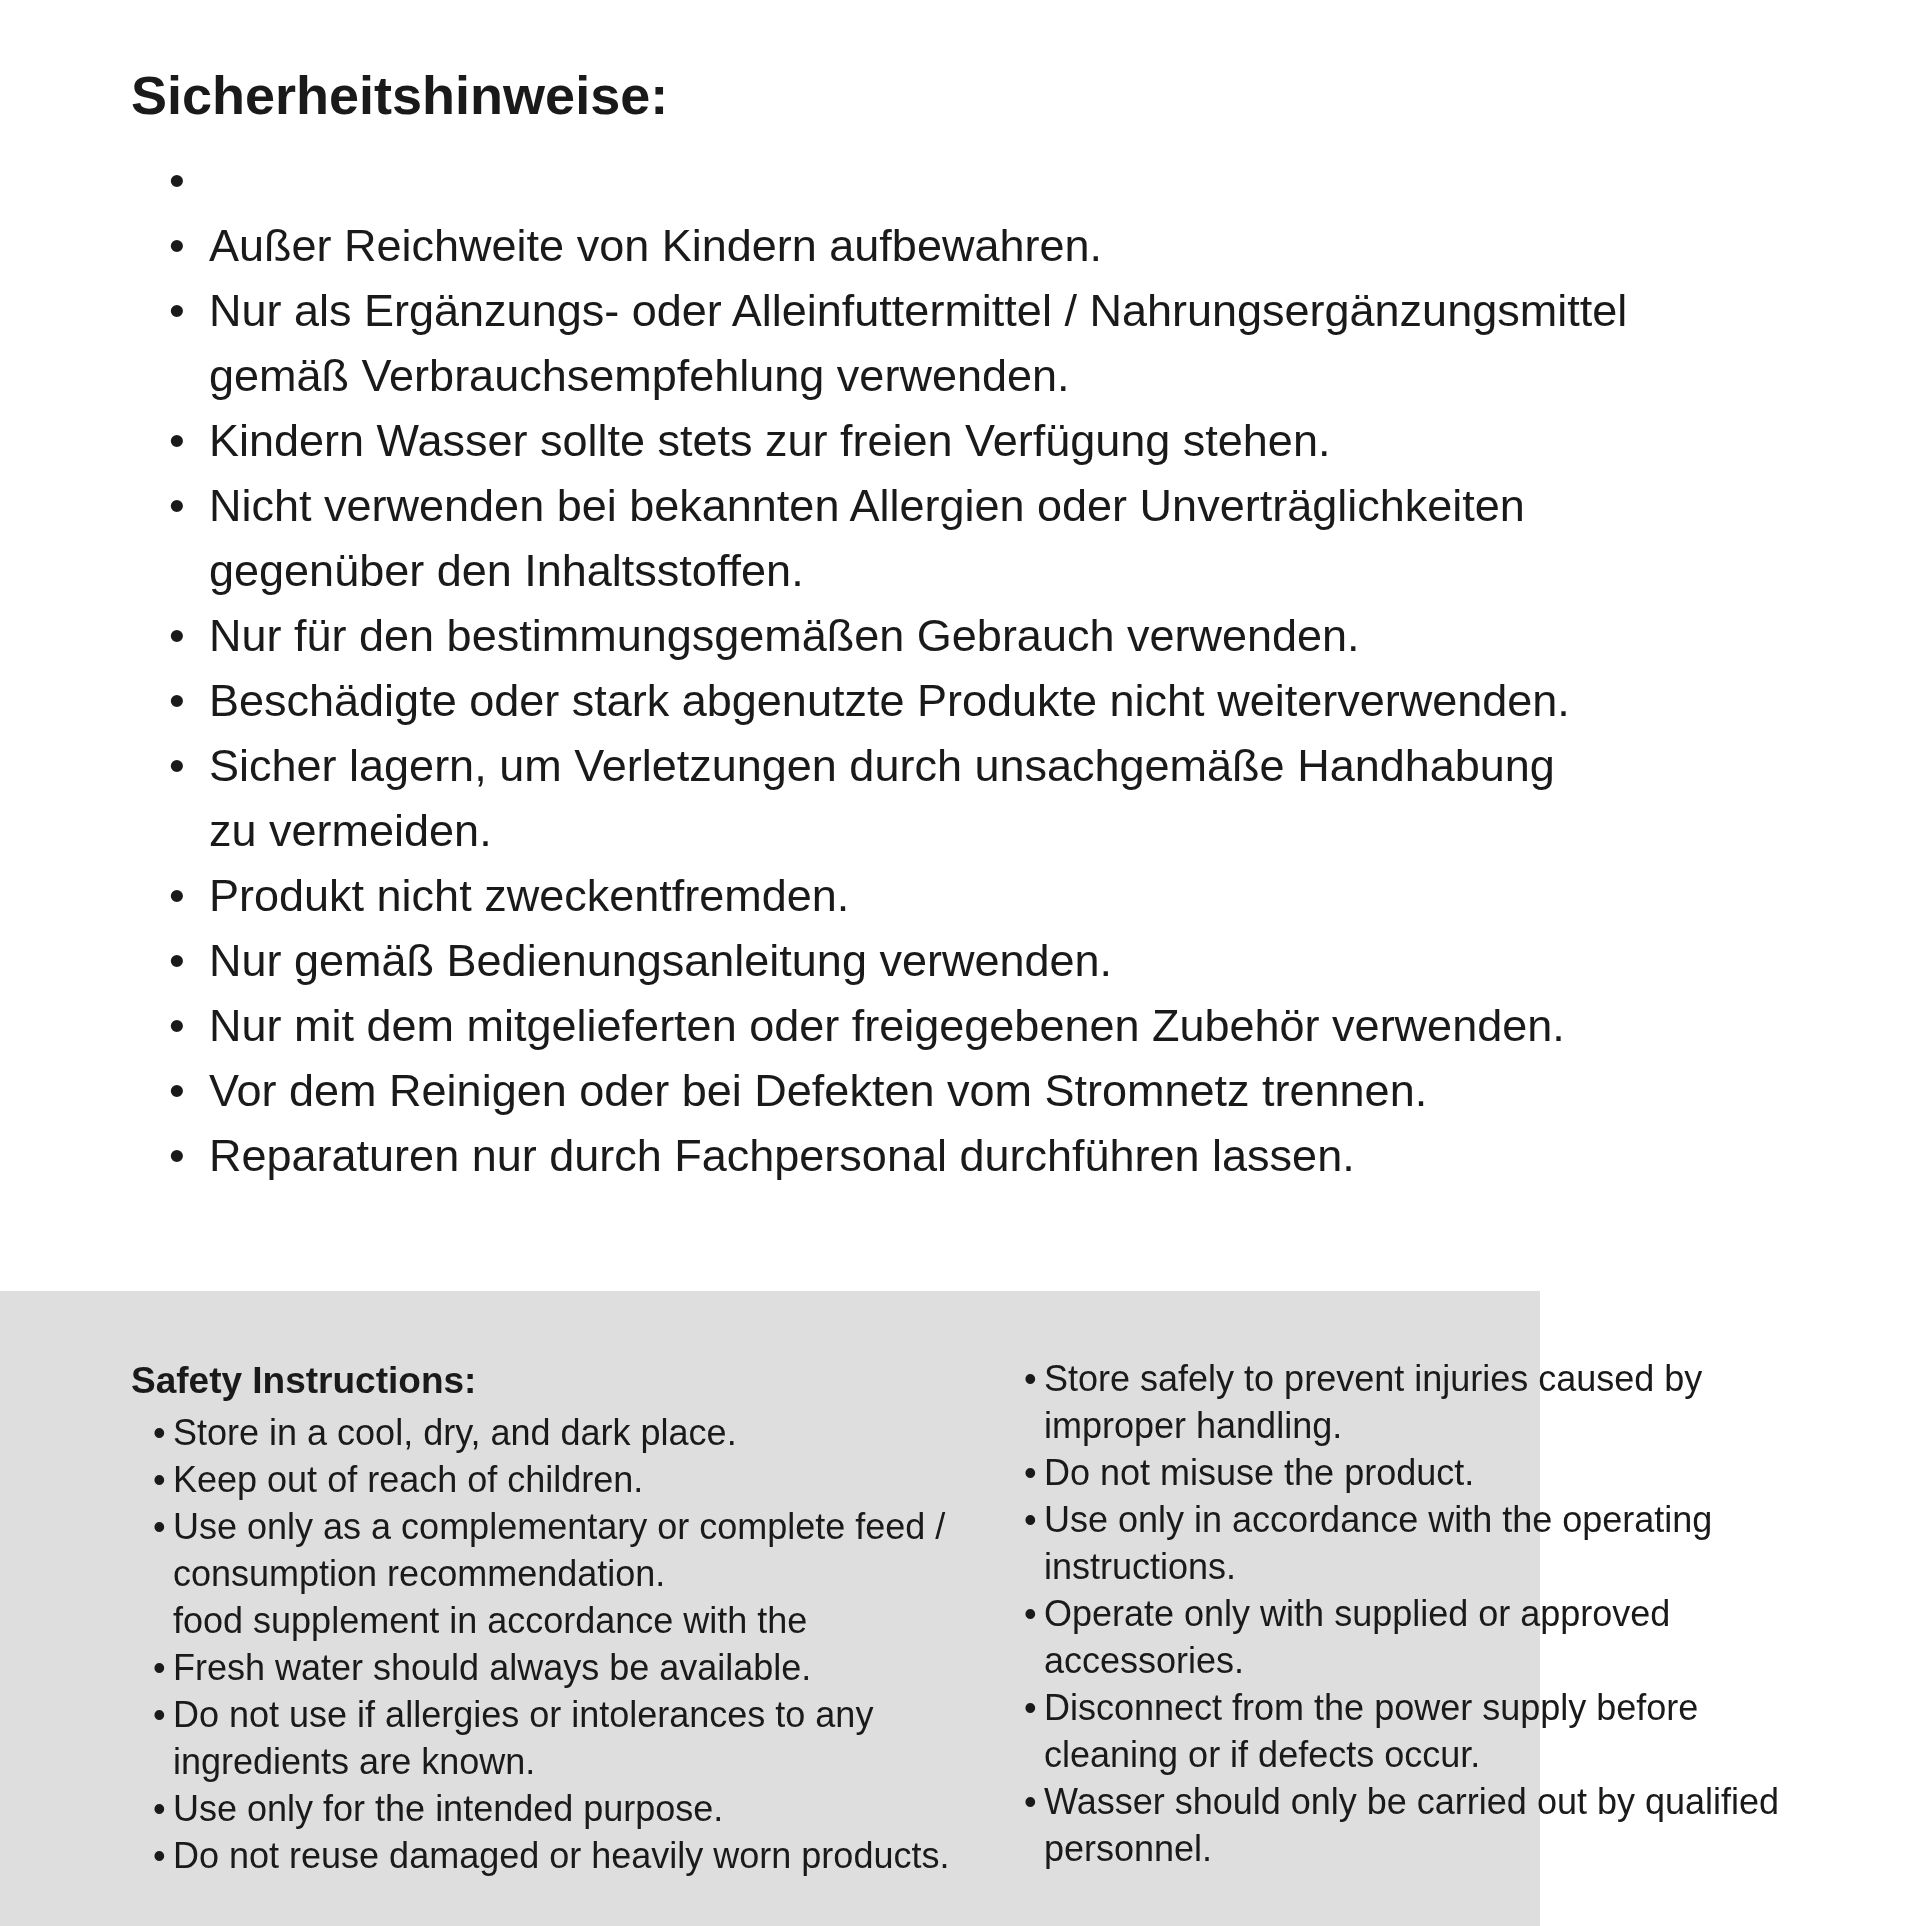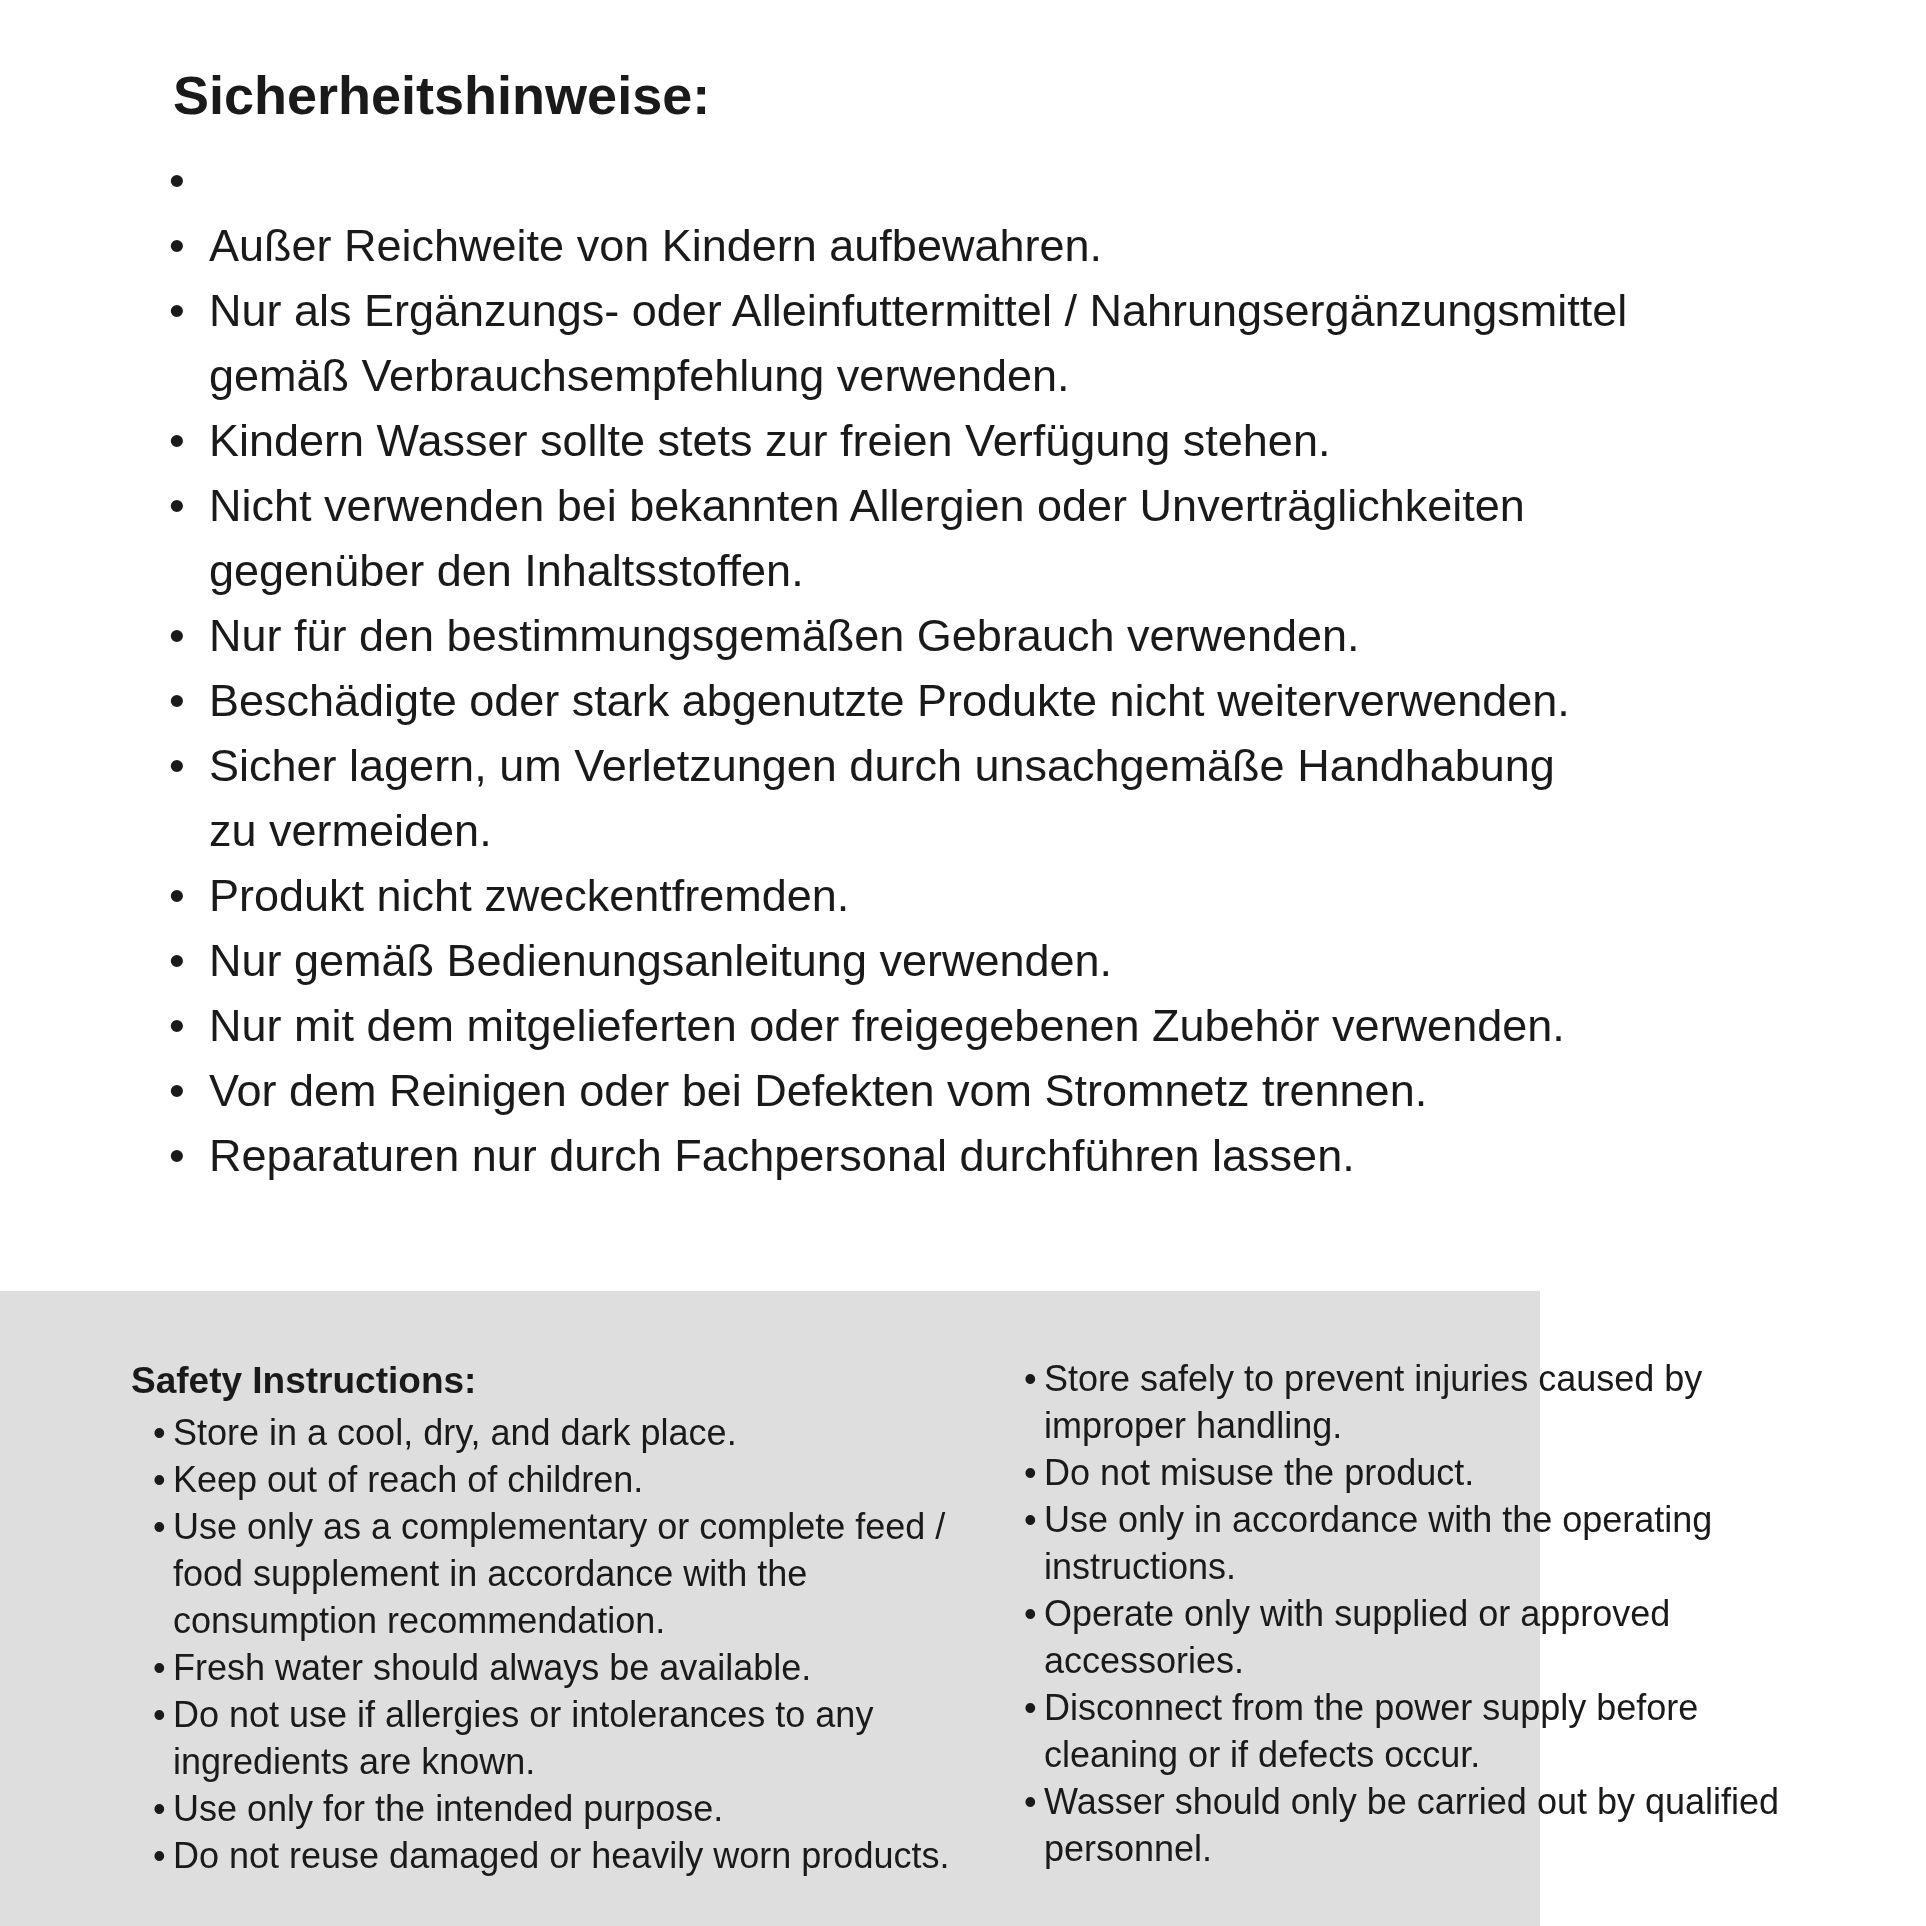--- a/index.html
+++ b/index.html
@@ -15,21 +15,20 @@
     background:var(--page_bg);
     color:var(--text);
     font-family:"Liberation Sans","DejaVu Sans",sans-serif;
     overflow:hidden;
   }
   
   .de-heading{
     position:absolute;left:131px;top:64px;
     font-size:54px;line-height:62px;font-weight:700;
     white-space:nowrap;
-    margin-left:42px;
   }
   .de-list{
     position:absolute;left:169px;top:148px;
     list-style:none;
     font-size:45px;line-height:65px;font-weight:400;
   }
   .de-list li{display:flex;white-space:nowrap;}
   .de-list .dot{flex:0 0 40px;}
   .de-list li.cont{padding-left:40px;}
   
@@ -133,25 +132,25 @@
       </li>
     <li>
         <span class="dot">•</span>
         <span class="txt">Keep out of reach of children.</span>
       </li>
     <li>
         <span class="dot">•</span>
         <span class="txt">Use only as a complementary or complete feed /</span>
       </li>
     <li class="cont">
+        <span class="txt">consumption recommendation.</span>
+      </li>
+    <li class="cont">
         <span class="txt">food supplement in accordance with the</span>
       </li>
-    <li class="cont">
-        <span class="txt">consumption recommendation.</span>
-      </li>
     <li>
         <span class="dot">•</span>
         <span class="txt">Fresh water should always be available.</span>
       </li>
     <li>
         <span class="dot">•</span>
         <span class="txt">Do not use if allergies or intolerances to any</span>
       </li>
     <li class="cont">
         <span class="txt">ingredients are known.</span>

